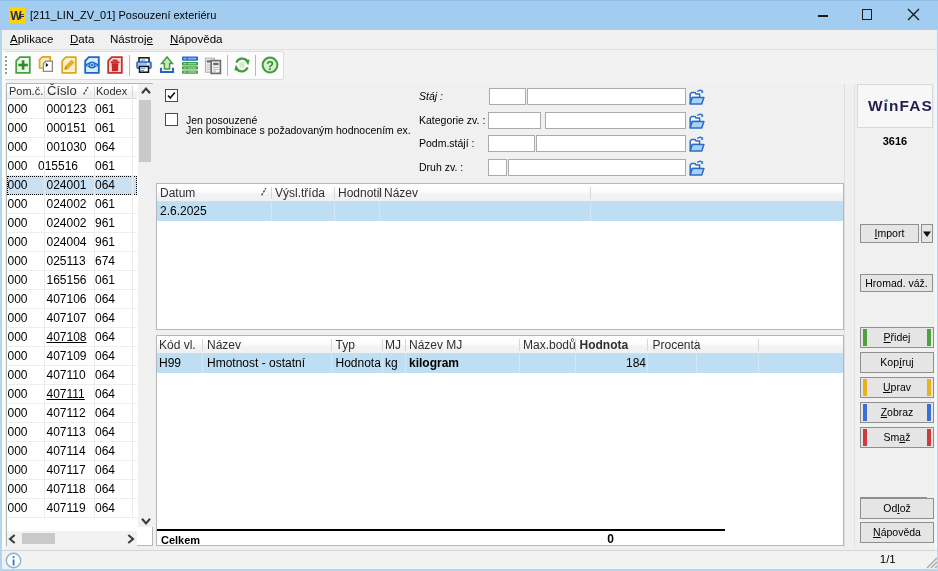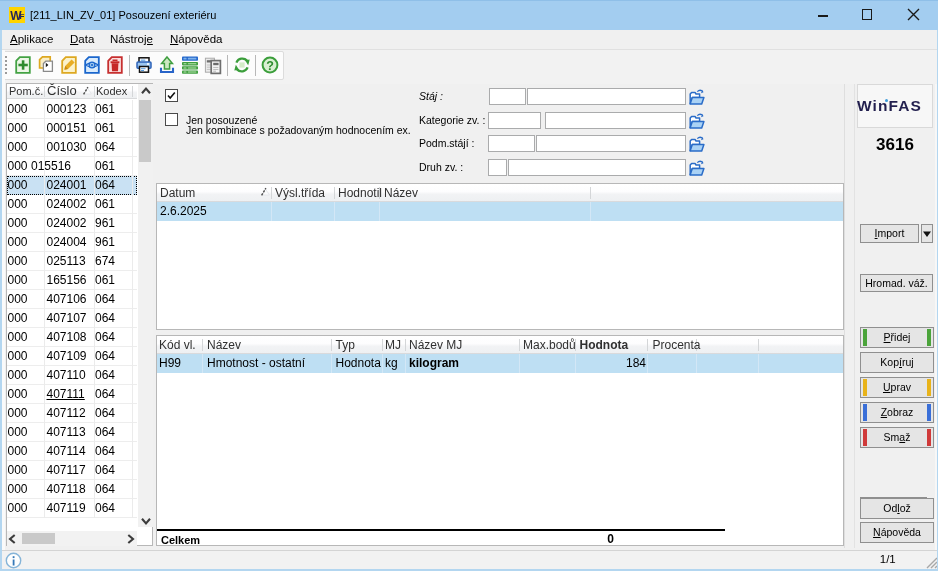--- a/index.html
+++ b/index.html
@@ -139,21 +139,21 @@
   </div>
 <div class="abs" style="left:7px;top:137.5px;width:130px;height:19.0px;border-bottom:1px solid #ededed;"></div>
 <div class="abs" style="left:9px;top:137.5px;width:128px;height:19.0px;line-height:19.0px;font-size:12px;color:#000;">
     <span style="position:absolute;left:-1.5px;">000</span>
     <span style="position:absolute;left:37.5px;">001030</span>
     <span style="position:absolute;left:86px;">064</span>
   </div>
 <div class="abs" style="left:7px;top:156.5px;width:130px;height:19.0px;border-bottom:1px solid #ededed;"></div>
 <div class="abs" style="left:9px;top:156.5px;width:128px;height:19.0px;line-height:19.0px;font-size:12px;color:#000;">
     <span style="position:absolute;left:-1.5px;">000</span>
-    <span style="position:absolute;left:22px;">015516</span>
+    <span style="position:absolute;left:29px;">015516</span>
     <span style="position:absolute;left:86px;">061</span>
   </div>
 <div class="abs" style="left:7px;top:175.5px;width:130px;height:19.0px;background:#c9e1f3;outline:1px dotted #000;outline-offset:-1px;"></div>
 <div class="abs" style="left:9px;top:175.5px;width:128px;height:19.0px;line-height:19.0px;font-size:12px;color:#000;">
     <span style="position:absolute;left:-1.5px;">000</span>
     <span style="position:absolute;left:37.5px;">024001</span>
     <span style="position:absolute;left:86px;">064</span>
   </div>
 <div class="abs" style="left:7px;top:194.5px;width:130px;height:19.0px;border-bottom:1px solid #ededed;"></div>
 <div class="abs" style="left:9px;top:194.5px;width:128px;height:19.0px;line-height:19.0px;font-size:12px;color:#000;">
@@ -193,21 +193,21 @@
   </div>
 <div class="abs" style="left:7px;top:308.5px;width:130px;height:19.0px;border-bottom:1px solid #ededed;"></div>
 <div class="abs" style="left:9px;top:308.5px;width:128px;height:19.0px;line-height:19.0px;font-size:12px;color:#000;">
     <span style="position:absolute;left:-1.5px;">000</span>
     <span style="position:absolute;left:37.5px;">407107</span>
     <span style="position:absolute;left:86px;">064</span>
   </div>
 <div class="abs" style="left:7px;top:327.5px;width:130px;height:19.0px;border-bottom:1px solid #ededed;"></div>
 <div class="abs" style="left:9px;top:327.5px;width:128px;height:19.0px;line-height:19.0px;font-size:12px;color:#000;">
     <span style="position:absolute;left:-1.5px;">000</span>
-    <span style="position:absolute;left:37.5px;">407108</span>
+    <span style="position:absolute;left:37.5px;text-decoration:underline;">407108</span>
     <span style="position:absolute;left:86px;">064</span>
   </div>
 <div class="abs" style="left:7px;top:346.5px;width:130px;height:19.0px;border-bottom:1px solid #ededed;"></div>
 <div class="abs" style="left:9px;top:346.5px;width:128px;height:19.0px;line-height:19.0px;font-size:12px;color:#000;">
     <span style="position:absolute;left:-1.5px;">000</span>
     <span style="position:absolute;left:37.5px;">407109</span>
     <span style="position:absolute;left:86px;">064</span>
   </div>
 <div class="abs" style="left:7px;top:365.5px;width:130px;height:19.0px;border-bottom:1px solid #ededed;"></div>
 <div class="abs" style="left:9px;top:365.5px;width:128px;height:19.0px;line-height:19.0px;font-size:12px;color:#000;">
@@ -373,23 +373,23 @@
 <div class="abs" style="left:335.5px;top:354px;font-size:12px;line-height:19px;color:#000;">Hodnota</div>
 <div class="abs" style="left:385px;top:354px;font-size:12px;line-height:19px;color:#000;">kg</div>
 <div class="abs" style="left:409px;top:354px;font-size:12px;line-height:19px;color:#000;font-weight:bold;">kilogram</div>
 <div class="abs" style="left:574.5px;top:354px;width:71.5px;height:19px;line-height:19px;font-size:12px;color:#000;text-align:right;">184</div>
 <div class="abs" style="left:157px;top:528.5px;width:568px;height:2.5px;background:#000;"></div>
 <div class="abs" style="left:161px;top:531.5px;width:41px;height:14px;line-height:16px;font-size:11px;font-weight:bold;color:#000;overflow:hidden;">Celkem</div>
 <div class="abs" style="left:574.5px;top:530.5px;width:72px;height:15px;line-height:16px;font-size:12px;font-weight:bold;color:#000;text-align:center;">0</div>
 <div class="abs" style="left:844px;top:84px;width:1px;height:464px;background:#dedede;"></div>
 <div class="abs" style="left:853.5px;top:84px;width:1px;height:464px;background:#e2e2e2;"></div>
 <div class="abs" style="left:857px;top:84px;width:76px;height:44px;background:#f7f7f7;border:1px solid #d9d9d9;"></div>
-<div class="abs" style="left:857px;top:84px;width:76px;height:44px;line-height:44px;text-align:left;font-size:15.5px;font-weight:bold;color:#221f4e;letter-spacing:1.1px;">WinFAS</div>
+<div class="abs" style="left:857px;top:84px;width:76px;height:44px;line-height:44px;text-align:right;font-size:15.5px;font-weight:bold;color:#221f4e;letter-spacing:1.1px;">WinFAS</div>
 <div class="abs" style="left:884.5px;top:99px;width:3px;height:3px;border-radius:50%;background:#3d9ad8;"></div>
-<div class="abs" style="left:857px;top:135px;width:76px;text-align:center;font-size:17px;font-weight:bold;color:#000;">3616</div>
+<div class="abs" style="left:857px;top:135px;width:76px;text-align:center;font-size:11px;font-weight:bold;color:#000;">3616</div>
 <div class="btn" style="left:860px;top:224px;width:59px;height:19px;line-height:17px;"><u>I</u>mport</div>
 <div class="btn" style="left:921px;top:224px;width:11.5px;height:19px;"></div>
 <svg class="abs" style="left:922px;top:230px;" width="10" height="8">
     <path d="M1,1.5 L9,1.5 L5,7 Z" fill="#111"></path>
   </svg>
 <div class="btn" style="left:860px;top:274px;width:73px;height:18px;line-height:16px;">Hromad. váž.</div>
 <div class="btn" style="left:860px;top:327px;width:74px;height:21px;line-height:19px;"><u>P</u>řidej</div>
 <div class="abs" style="left:863px;top:329px;width:4px;height:17px;background:#4ba43b;"></div>
 <div class="abs" style="left:927px;top:329px;width:4px;height:17px;background:#4ba43b;"></div>
 <div class="btn" style="left:860px;top:352px;width:74px;height:21px;line-height:19px;">Kop<u>í</u>ruj</div>

